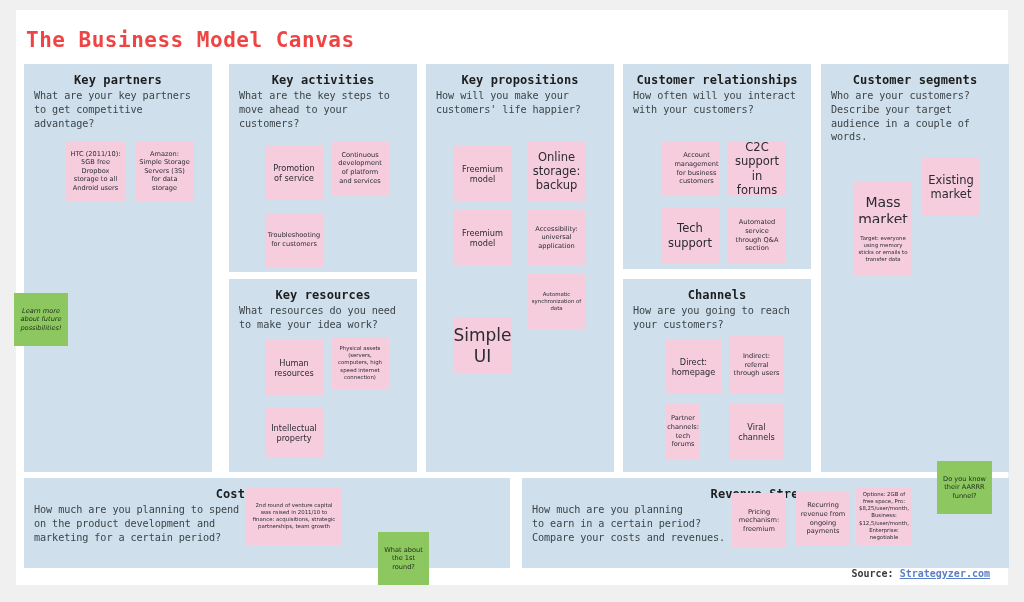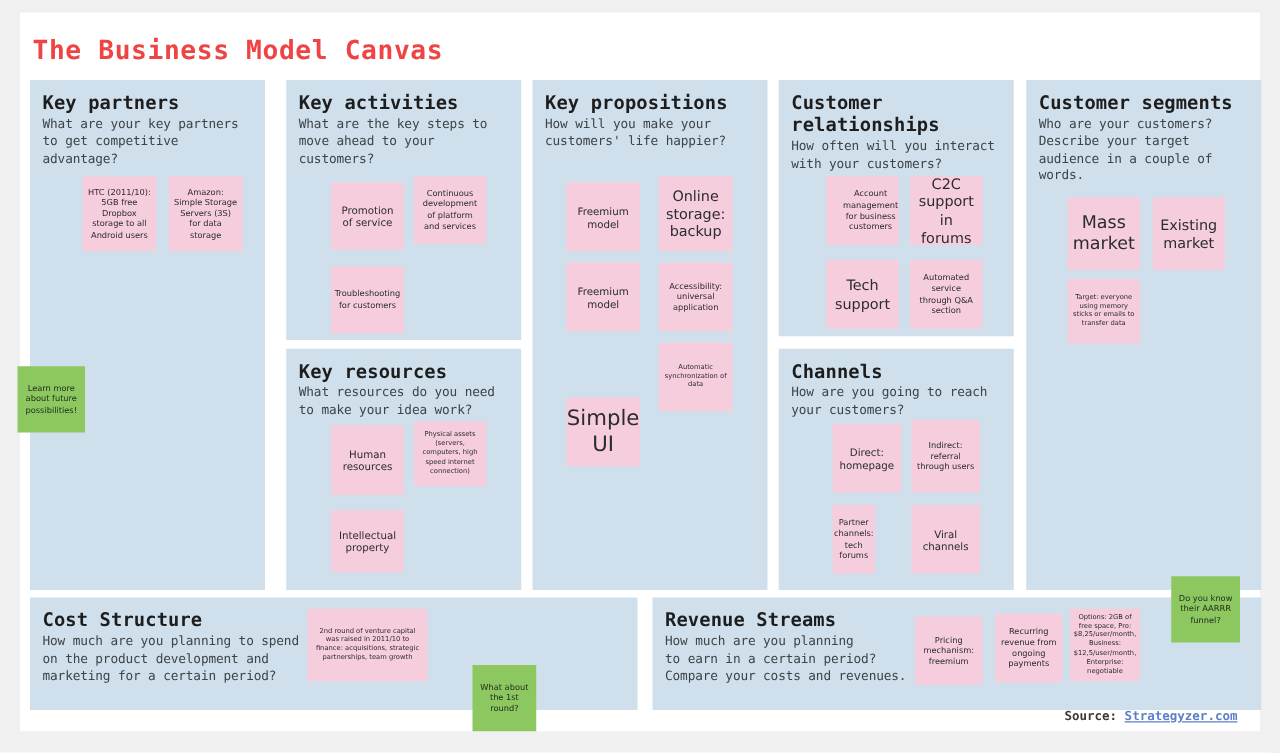--- a/index.html
+++ b/index.html
@@ -35,25 +35,26 @@
 
   
   .panel {
     position: absolute;
     background: #cfe0ec;
     padding: 9px 10px 0 10px;
   }
 
   .panel-title {
     font-family: "DejaVu Sans Mono", "Liberation Mono", monospace;
-    font-size: 15px;
+    font-size: 12px;
     font-weight: bold;
     color: #1d1d1d;
     letter-spacing: 0.1px;
     margin-bottom: 2px;
+    text-align: center;
   }
 
   .panel-sub {
     font-family: "DejaVu Sans Mono", "Liberation Mono", monospace;
     font-size: 10.2px;
     line-height: 1.35;
     color: #3d4448;
     letter-spacing: -0.1px;
     white-space: pre-line;
   }
@@ -72,21 +73,21 @@
     padding: 3px 4px;
     overflow: hidden;
   }
 
   .note.green { background: #8cc760; color: #23301a; }
 
   .note.sz-xs  { font-size: 5.4px; line-height: 1.3; }
   .note.sz-sm  { font-size: 6.6px; line-height: 1.3; }
   .note.sz-md  { font-size: 8.2px; }
   .note.sz-lg  { font-size: 11.5px; }
-  .note.sz-xl  { font-size: 14px; }
+  .note.sz-xl  { font-size: 14px; margin-top: 24px; }
   .note.sz-xxl { font-size: 17px; }
 
   
   .source-line {
     position: absolute;
     right: 18px;
     bottom: 6px;
     font-family: "DejaVu Sans Mono", "Liberation Mono", monospace;
     font-size: 10px;
     font-weight: bold;
@@ -186,21 +187,21 @@
   <div class="panel" style="left:506px; top:468px; width:487px; height:90px;">
     <div class="panel-title">Revenue Streams</div>
     <div class="panel-sub">How much are you planning
 to earn in a certain period?
 Compare your costs and revenues.</div>
   </div>
   <div class="note sz-sm" style="left:716px; top:483px; width:54px; height:55px;">Pricing mechanism: freemium</div>
   <div class="note sz-sm" style="left:780px; top:481px; width:54px; height:55px;">Recurring revenue from ongoing payments</div>
   <div class="note sz-xs" style="left:840px; top:477px; width:56px; height:58px;">Options: 2GB of free space, Pro: $8,25/user/month, Business: $12,5/user/month, Enterprise: negotiable</div>
 
-  <div class="note green sz-sm" style="left:-2px; top:283px; width:54px; height:53px;">Learn more about future possibilities!</div>
+  <div class="note green sz-sm" style="left:-2px; top:283px; width:54px; height:53px;font-style:italic;">Learn more about future possibilities!</div>
   <div class="note green sz-sm" style="left:362px; top:522px; width:51px; height:53px;">What about the 1st round?</div>
   <div class="note green sz-sm" style="left:921px; top:451px; width:55px; height:53px;">Do you know their AARRR funnel?</div>
 
   <div class="source-line">
     <span>Source:</span>
     <span class="source-link">Strategyzer.com</span>
   </div>
 
 </div>
 

